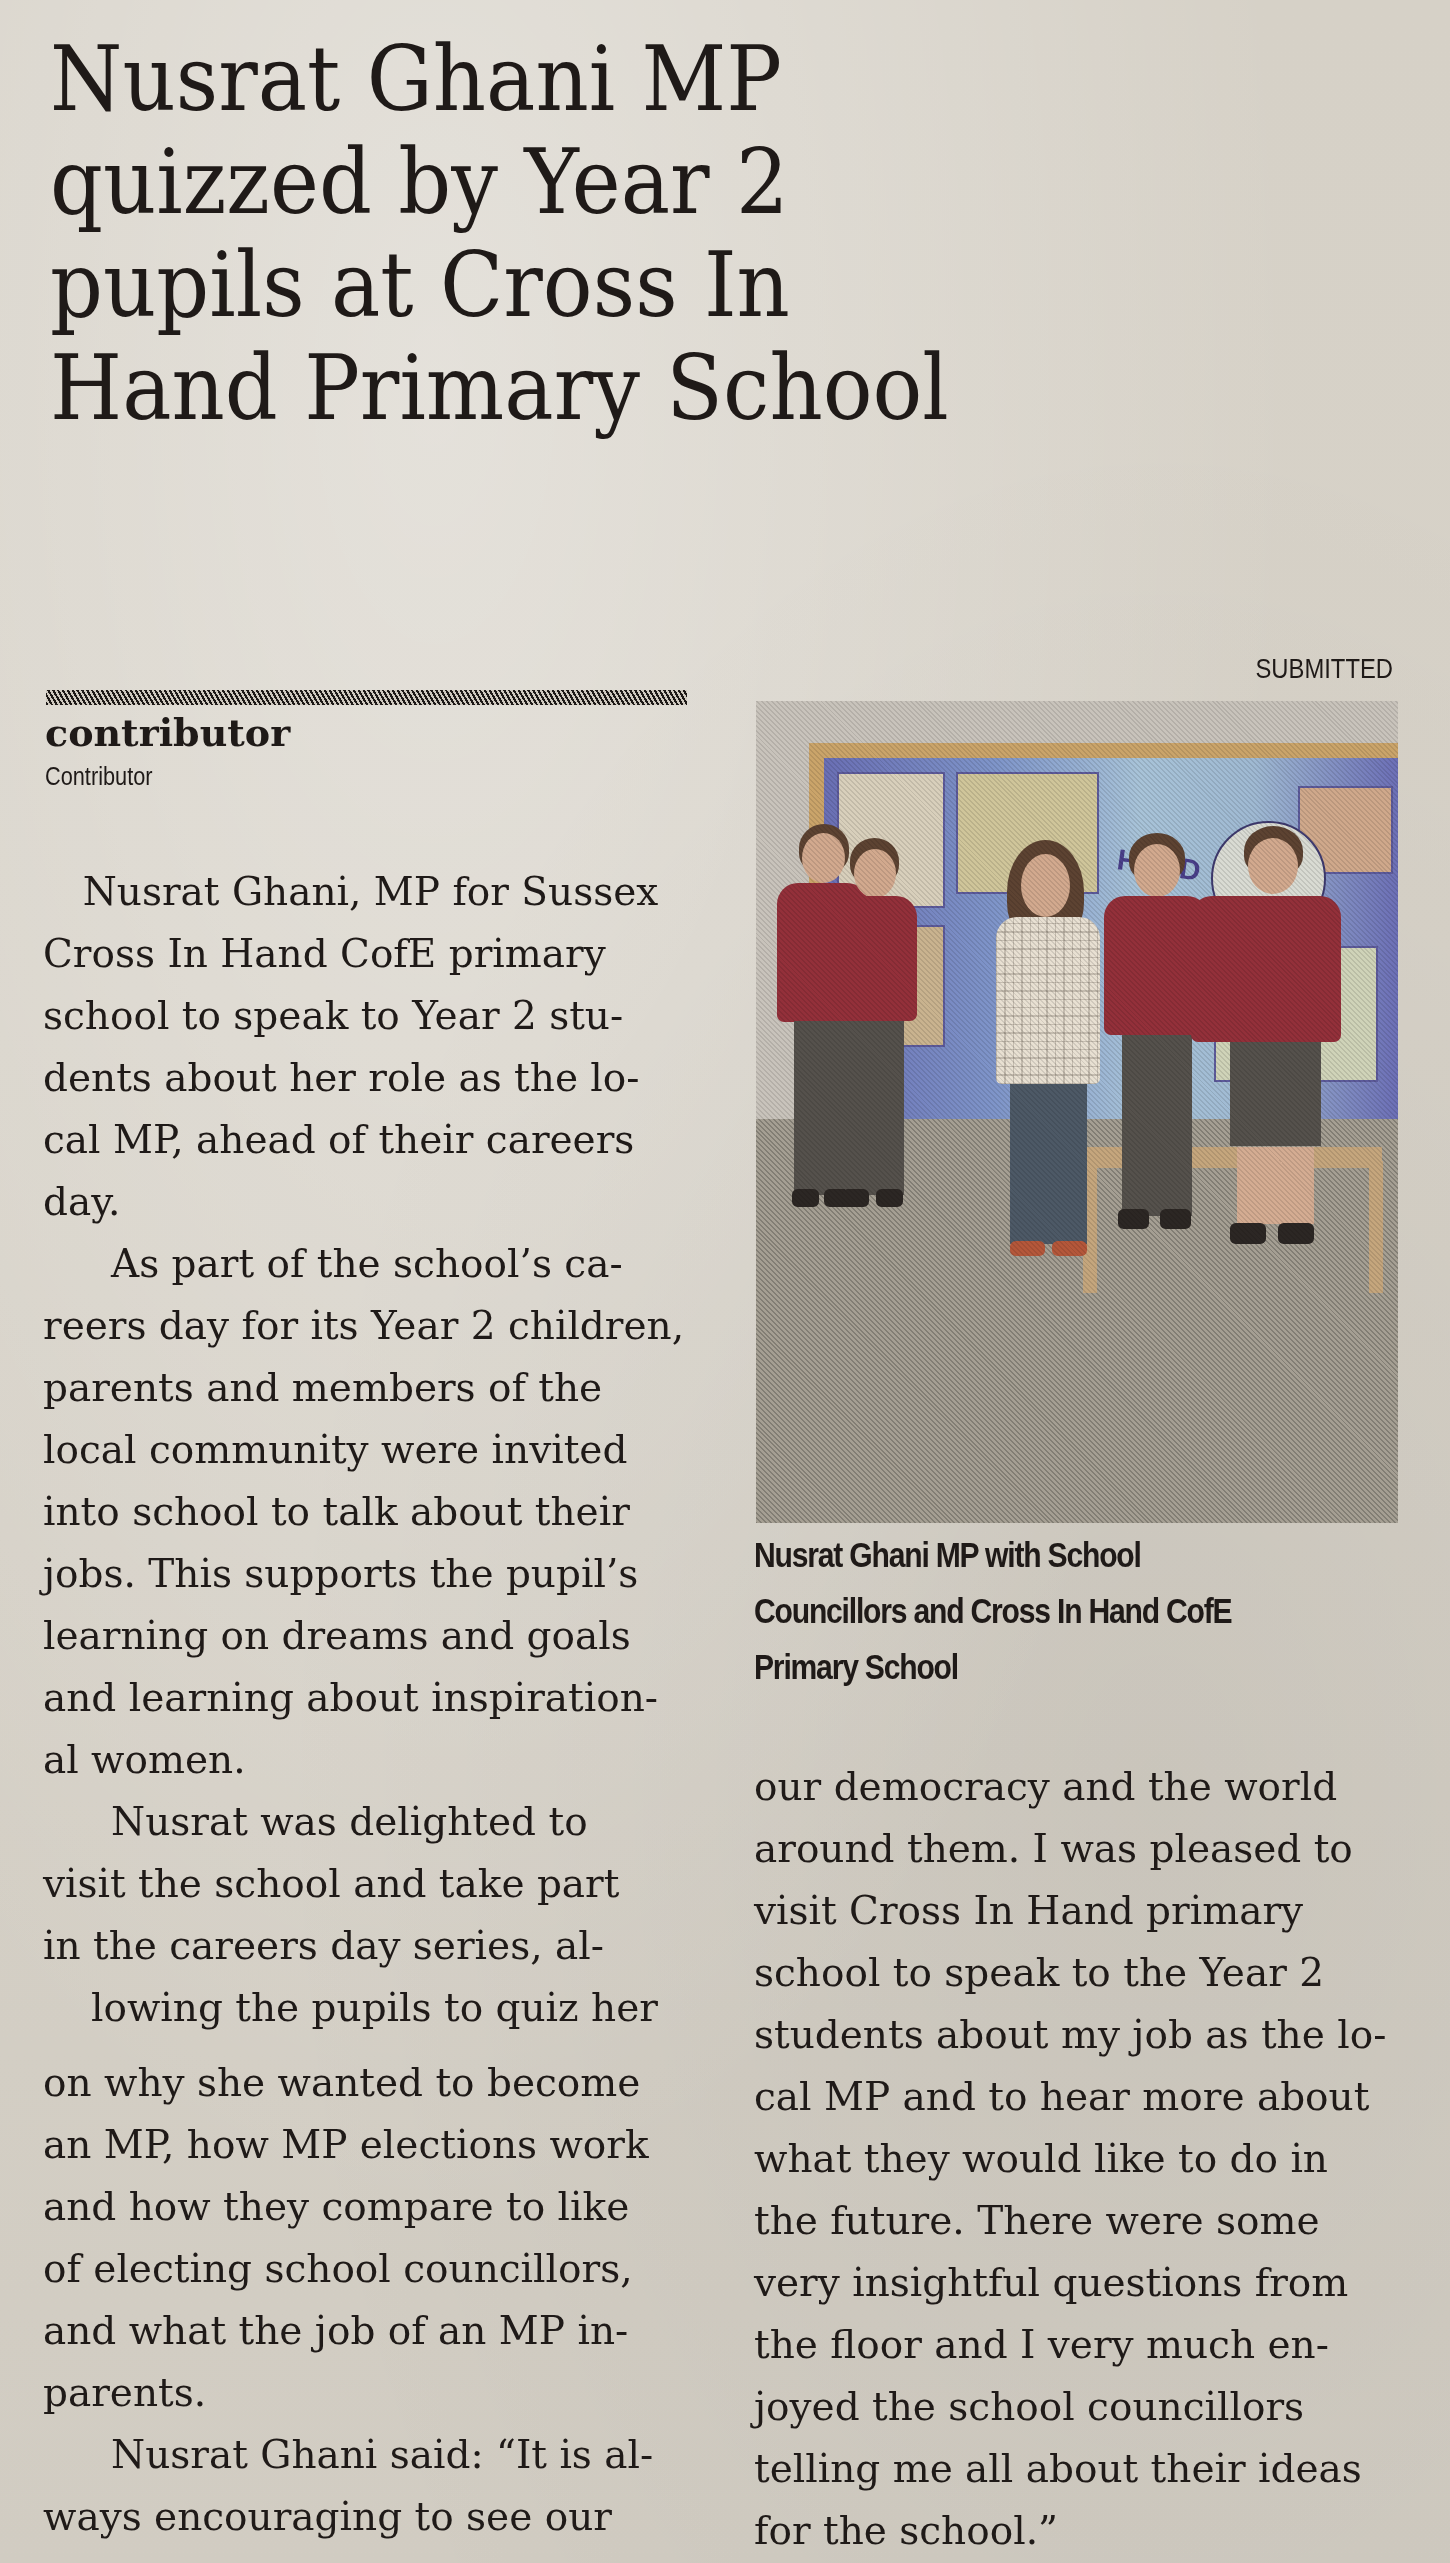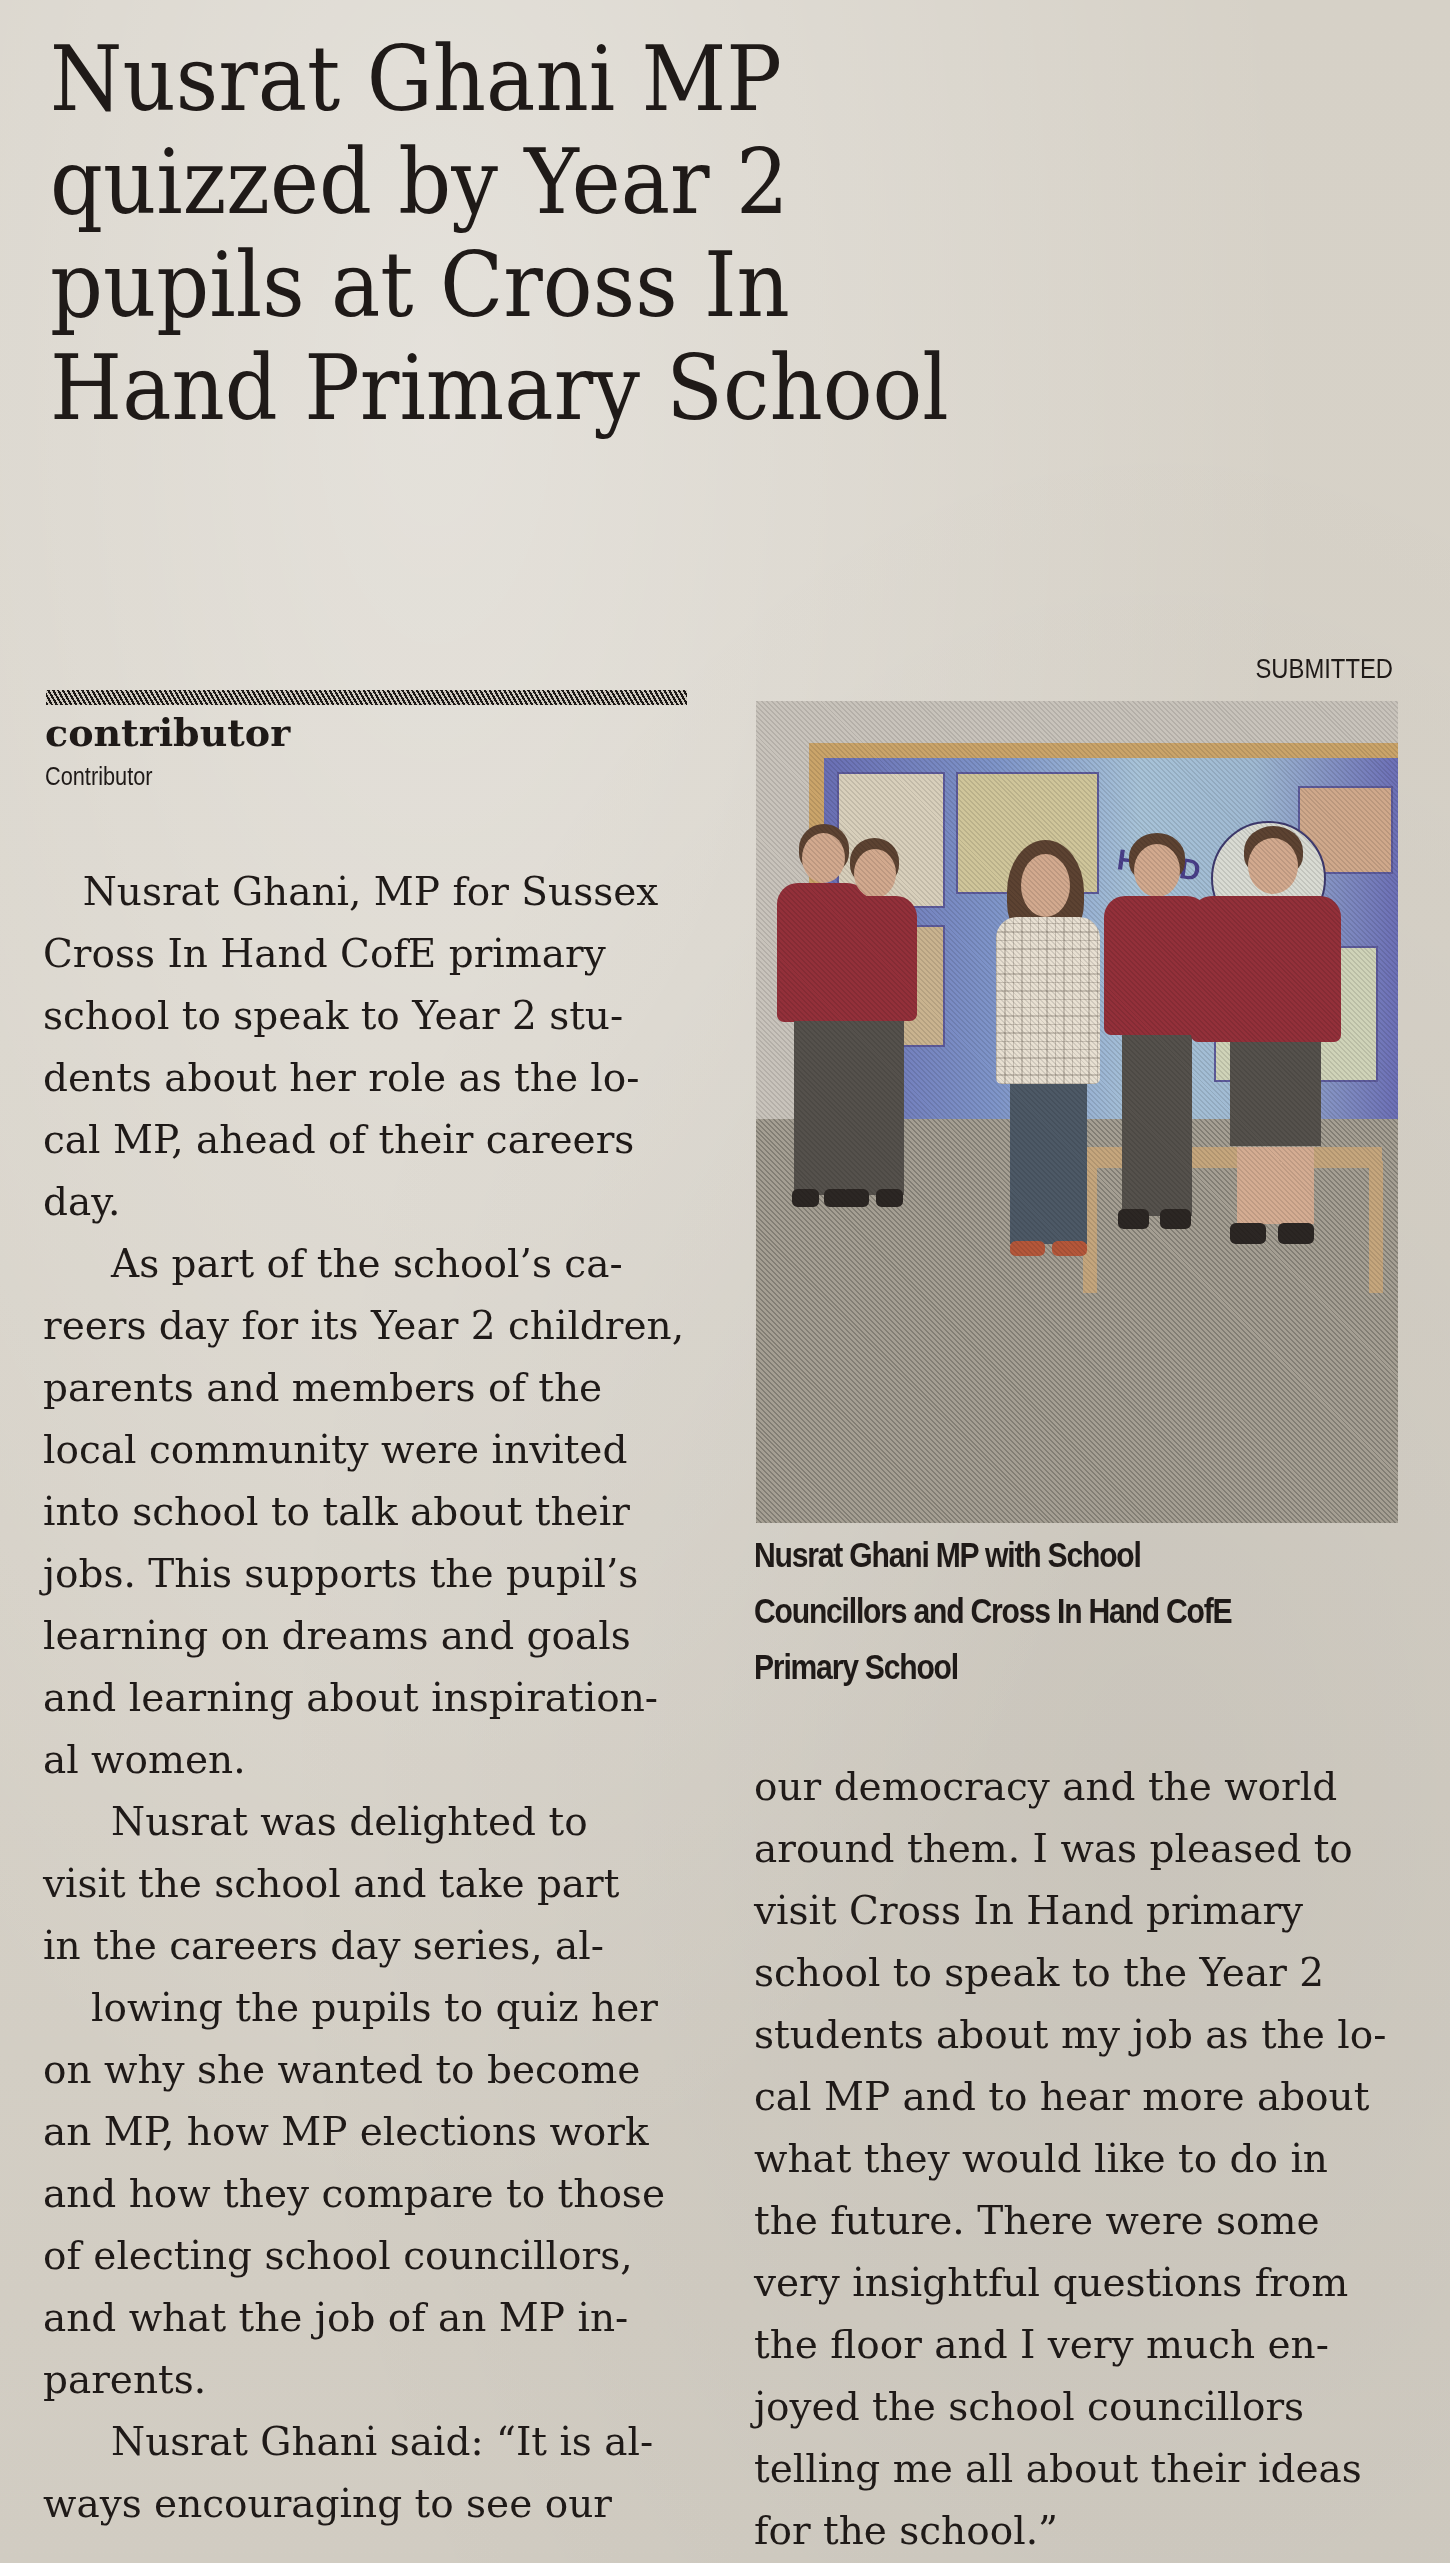--- a/index.html
+++ b/index.html
@@ -297,23 +297,23 @@
     <span class="line" style="transform: scaleX(1);">local community were invited</span>
     <span class="line" style="transform: scaleX(1);">into school to talk about their</span>
     <span class="line" style="transform: scaleX(1);">jobs. This supports the pupil’s</span>
     <span class="line" style="transform: scaleX(1);">learning on dreams and goals</span>
     <span class="line" style="transform: scaleX(1);">and learning about inspiration-</span>
     <span class="line">al women.</span>
     <span class="line indent" style="transform: scaleX(1);">Nusrat was delighted to</span>
     <span class="line" style="transform: scaleX(1);">visit the school and take part</span>
     <span class="line" style="transform: scaleX(1);">in the careers day series, al-</span>
     <span class="line" style="transform: scaleX(1); margin-left: 48px;">lowing the pupils to quiz her</span>
-    <span class="line" style="transform: scaleX(1);">on why she wanted to become</span>
+    <span class="line" style="transform: scaleX(1); margin-top: 13px;">on why she wanted to become</span>
     <span class="line" style="transform: scaleX(1);">an MP, how MP elections work</span>
-    <span class="line" style="transform: scaleX(1);">and how they compare to those</span>
+    <span class="line" style="transform: scaleX(1);">and how they compare to like</span>
     <span class="line" style="transform: scaleX(1);">of electing school councillors,</span>
     <span class="line" style="transform: scaleX(1);">and what the job of an MP in-</span>
     <span class="line">parents.</span>
     <span class="line indent" style="transform: scaleX(1);">Nusrat Ghani said: “It is al-</span>
     <span class="line" style="transform: scaleX(1);">ways encouraging to see our</span>
 
   </div>
 
   <div class="col col-right">
     <span class="line" style="transform: scaleX(1);">our democracy and the world</span>

